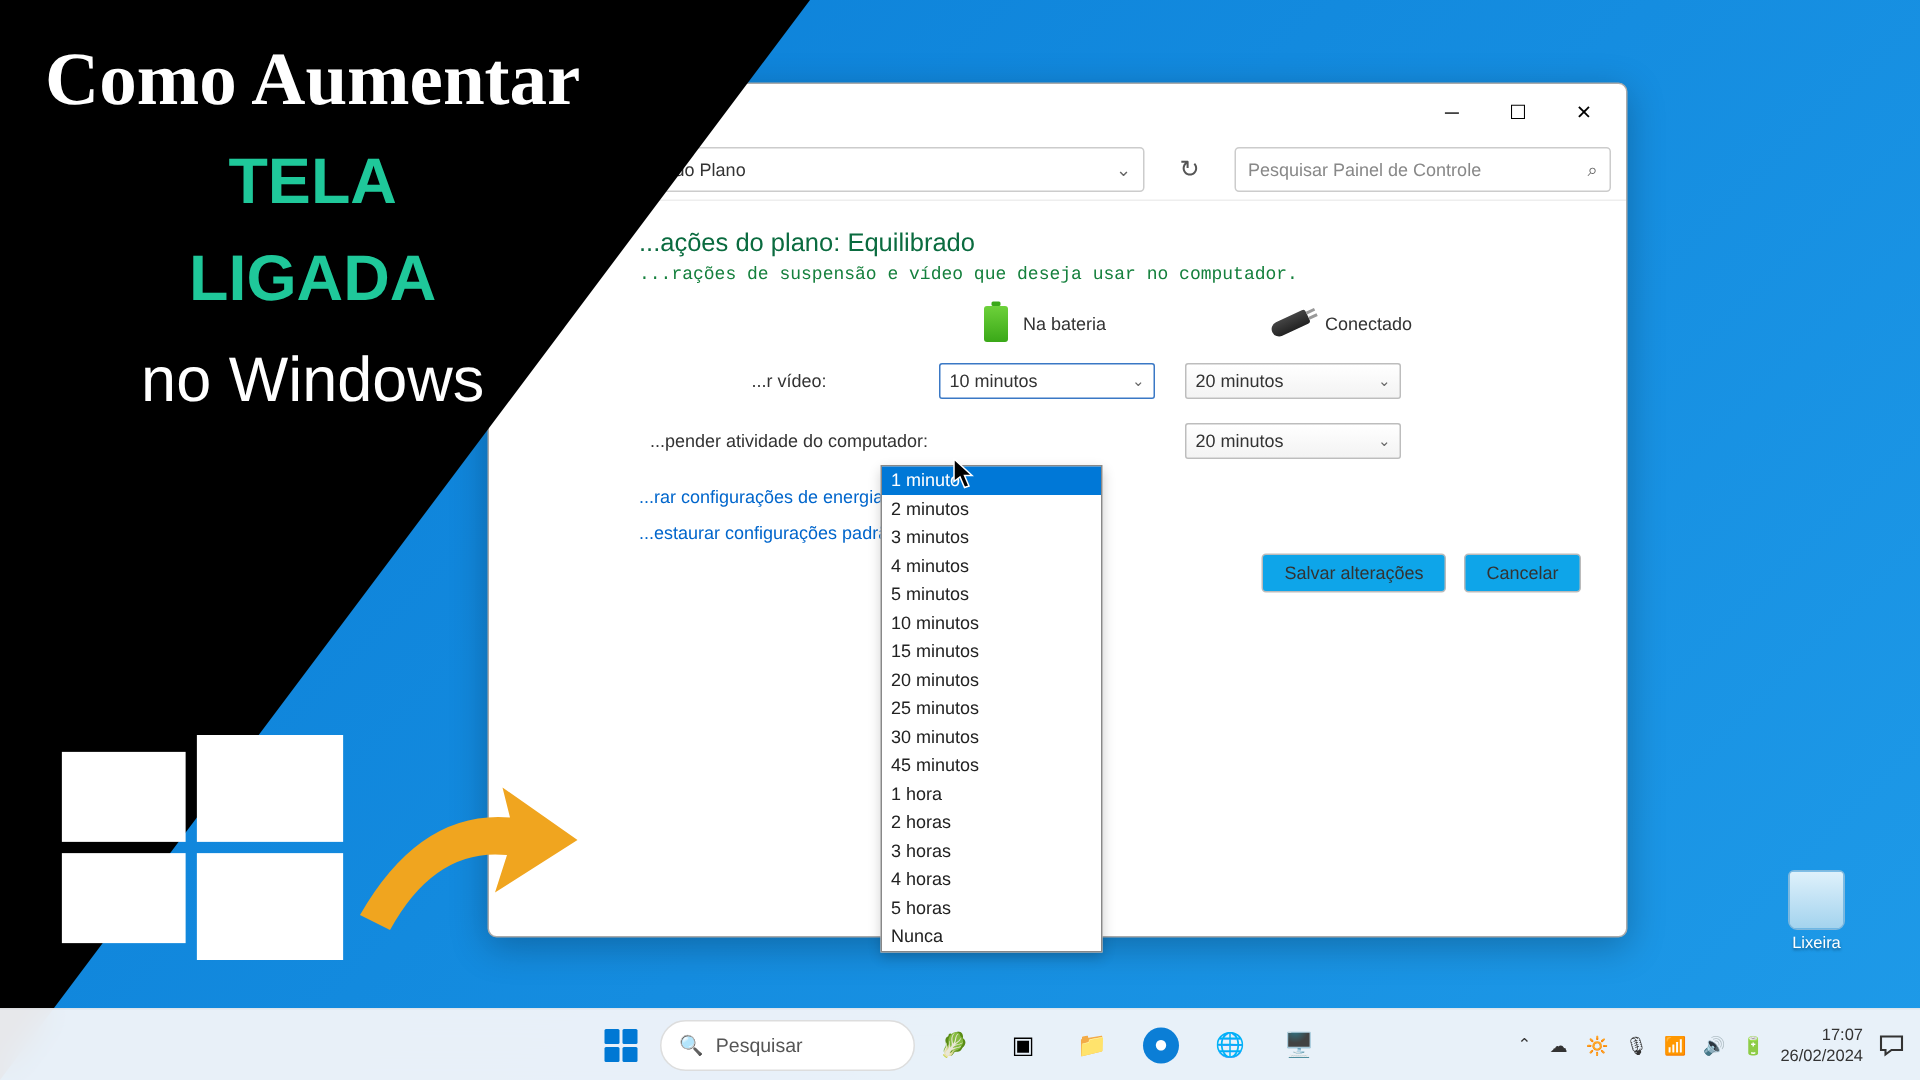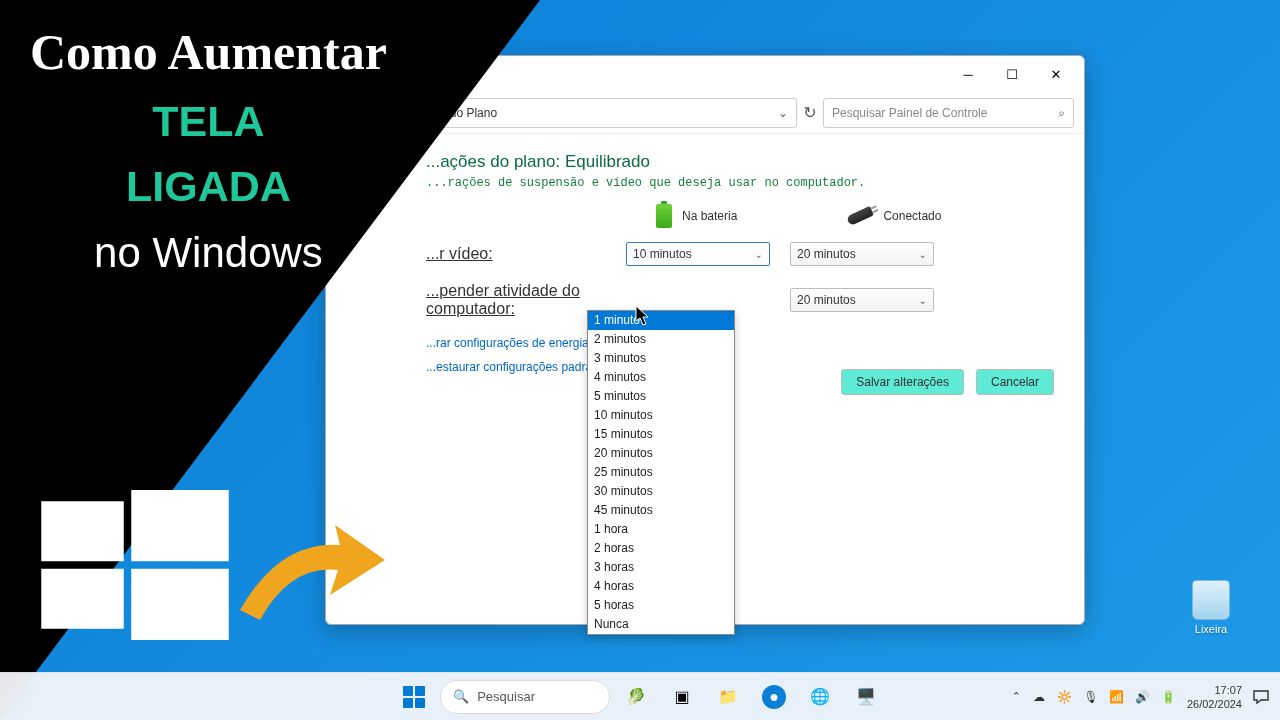--- a/index.html
+++ b/index.html
@@ -18,49 +18,49 @@
 
 .arrow { position: absolute; left: 230px; top: 500px; z-index: 6; }
 .arrow svg { width: 160px; height: 140px; }
 
 
 .window { position: absolute; left: 325px; top: 55px; width: 760px; height: 570px; background: #fff; border: 1px solid #aaa; border-radius: 6px; box-shadow: 0 6px 24px rgba(0,0,0,0.25); z-index: 3; display: flex; flex-direction: column; }
 
 .titlebar { height: 36px; display: flex; align-items: center; justify-content: flex-end; padding-right: 8px; gap: 4px; }
 .winbtn { width: 40px; height: 28px; display: flex; align-items: center; justify-content: center; font-size: 13px; }
 
-.addrbar { height: 42px; display: flex; align-items: center; padding: 0 10px; gap: 0; border-bottom: 1px solid #eee; }
+.addrbar { height: 42px; display: flex; align-items: center; padding: 0 10px; gap: 17px; border-bottom: 1px solid #eee; }
 .breadcrumb { flex: 1; height: 30px; border: 1px solid #ccc; border-radius: 3px; display: flex; align-items: center; padding: 0 8px; font-size: 12px; color: #333; gap: 6px; }
 .breadcrumb .chev { margin-left: auto; color: #666; }
 .refresh { width: 26px; height: 26px; display: flex; align-items: center; justify-content: center; color: #555; }
 .searchbox { width: 251px; height: 30px; border: 1px solid #ccc; border-radius: 3px; display: flex; align-items: center; padding: 0 8px; font-size: 12px; color: #888; }
 .searchbox .mag { margin-left: auto; color: #666; }
 
 .content { flex: 1; padding: 18px 30px 0 100px; position: relative; color: #333; }
 .page-title { font-size: 17px; color: #0a6b3f; margin-bottom: 4px; }
 .page-sub { font-size: 12px; color: #15803d; margin-bottom: 14px; font-family: Liberation Mono, monospace; }
 
 .iconrow { display: flex; gap: 110px; margin-left: 230px; margin-bottom: 14px; align-items: center; }
 .iconcell { display: flex; align-items: center; gap: 10px; font-size: 12px; color: #333; }
 .battery { width: 16px; height: 24px; background: linear-gradient(#6dd13a,#3aa818); border-radius: 2px; position: relative; }
 .battery:before { content:""; position:absolute; top:-3px; left:5px; width:6px; height:3px; background:#3aa818; border-radius:1px; }
 .plug { width: 26px; height: 10px; background: linear-gradient(#444,#222); border-radius: 5px 2px 2px 5px; transform: rotate(-25deg); position: relative; }
 .plug:after { content:""; position:absolute; right:-6px; top:2px; width:6px; height:2px; background:#999; box-shadow:0 4px 0 #999; }
 
 .row { display: flex; align-items: center; margin-bottom: 16px; }
-.row .label { width: 200px; font-size: 16px; color: #333; text-align: left; text-decoration: underline; }
+.row .label { width: 200px; font-size: 12px; color: #333; text-align: center; }
 .select { width: 144px; height: 24px; border: 1px solid #bdbdbd; background: linear-gradient(#fff,#f3f3f3); font-size: 12px; padding: 0 6px; display: flex; align-items: center; justify-content: space-between; margin-right: 20px; border-radius: 2px; }
 .select.open { border-color: #3a78c5; background: #fff; }
 .select .arr { color: #666; font-size: 10px; }
 
 .links { margin-top: 18px; }
 .links a { display: block; font-size: 12px; color: #0066cc; text-decoration: none; margin-bottom: 10px; }
 
 .btnrow { position: absolute; right: 30px; top: 235px; display: flex; gap: 12px; }
-.btn { height: 26px; padding: 0 14px; font-size: 12px; border: 1px solid #bbb; background: #5eead4; border-radius: 3px; display: flex; align-items: center; }
+.btn { height: 26px; padding: 0 14px; font-size: 12px; border: 1px solid #bbb; background: #0ea5e9; border-radius: 3px; display: flex; align-items: center; }
 
 
 .dropdown { position: absolute; left: 587px; top: 310px; width: 148px; background: #fff; border: 1px solid #888; z-index: 10; box-shadow: 0 3px 8px rgba(0,0,0,0.2); }
 .dropdown .opt { padding: 1px 6px; font-size: 12px; color: #222; line-height: 17px; }
 .dropdown .opt.sel { background: #0078d7; color: #fff; }
 
 
 .cursor { position: absolute; left: 635px; top: 305px; z-index: 11; }
 .cursor svg { width: 18px; height: 22px; }
 

